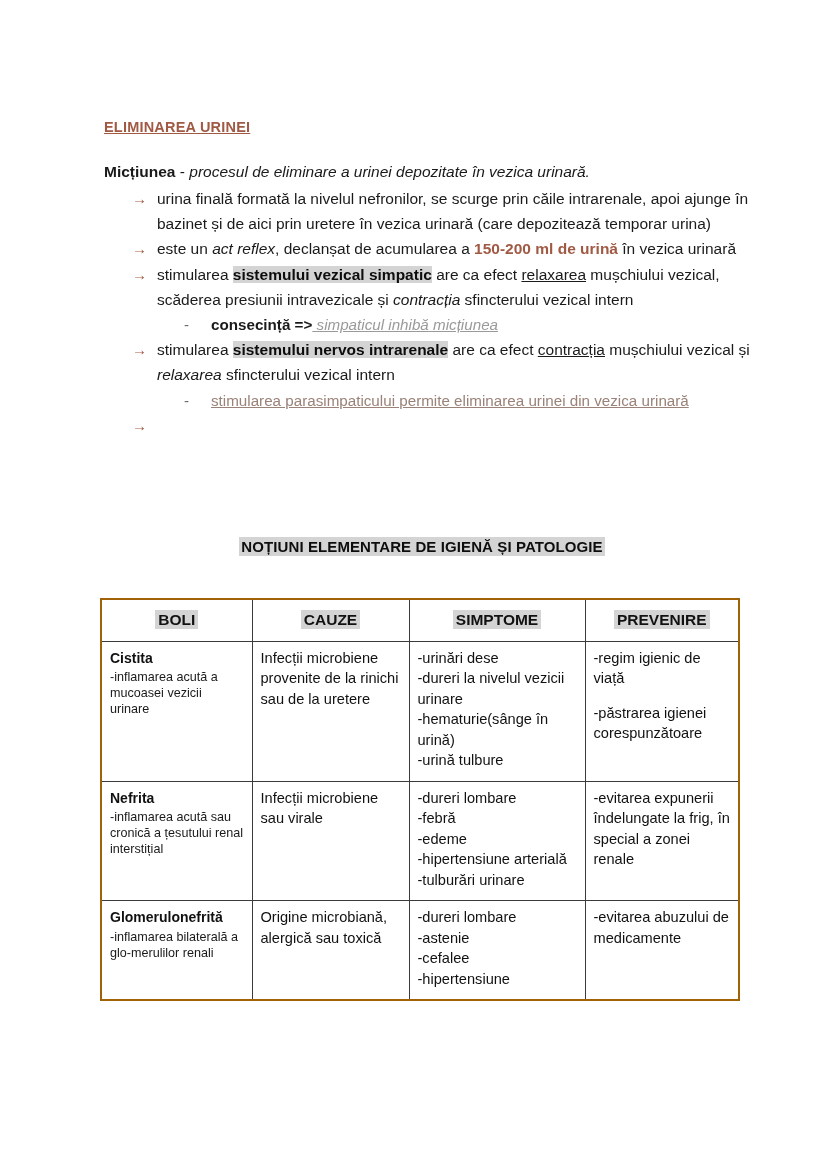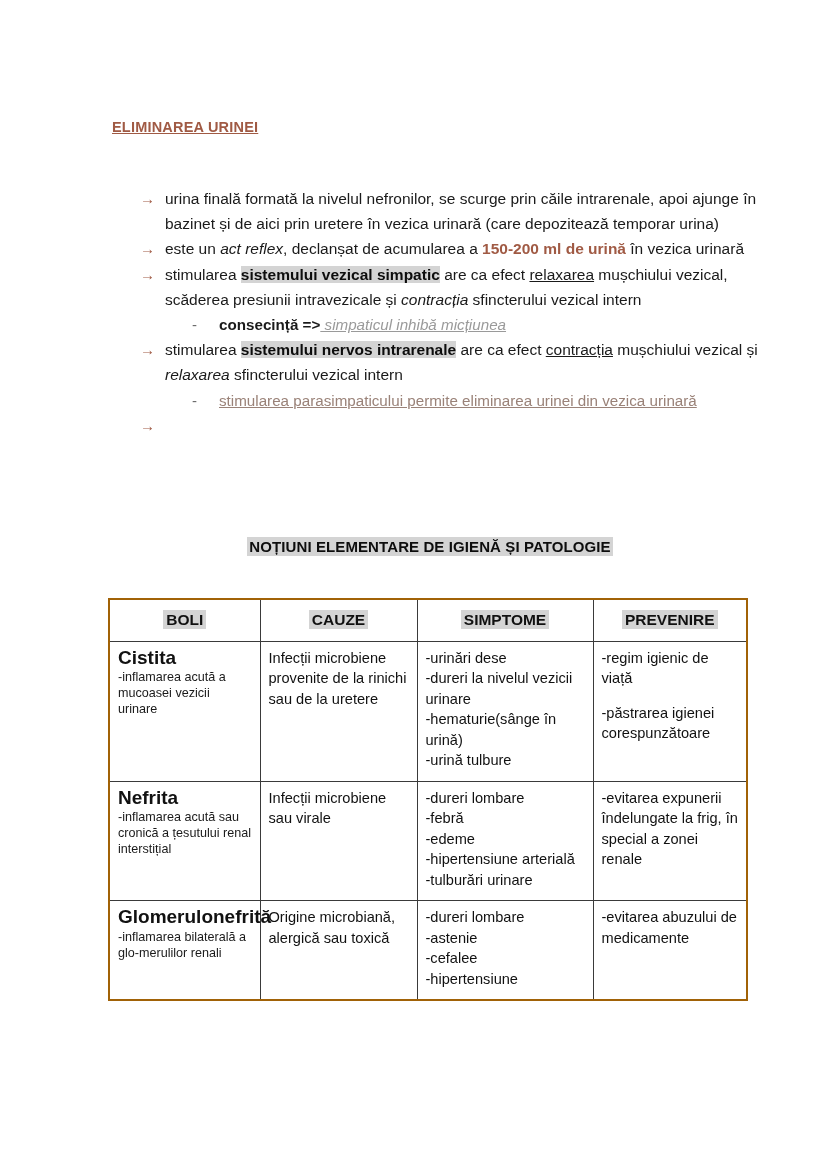--- a/index.html
+++ b/index.html
@@ -10,21 +10,21 @@
   body {
     width: 828px;
     height: 1169px;
     font-family: "Liberation Sans", sans-serif;
     color: #1a1a1a;
     position: relative;
     overflow: hidden;
   }
   .page {
     position: absolute;
-    left: 16px; top: 0;
+    left: 8px; top: 0;
     width: 748px;
     height: 1169px;
     background: #fff;
   }
 
   
   .doc-title {
     position: absolute;
     left: 96px;
     top: 119px;
@@ -145,40 +145,43 @@
     padding: 10px 6px 10px 6px;
     font-weight: 700;
     font-size: 15.5px;
   }
   table.dz thead th span.hdr {
     background: #d4d4d4;
     padding: 1px 3px;
   }
   .cell-title {
     font-weight: 700;
-    font-size: 19px;
+    font-size: 14px;
     display: block;
     margin-bottom: 1px;
   }
   .cell-sub {
     display: block;
     font-size: 12.6px;
     line-height: 16px;
     color: #1a1a1a;
   }
   .lines span { display: block; }
   .gap { height: 14px; }
 </style>
 </head>
 <body>
 
 <div class="page">
 
   <div class="doc-title">ELIMINAREA URINEI</div>
 
+  <div class="def-line">
+    <span class="def-term">Micțiunea</span><span> - </span><span class="def-text">procesul de eliminare a urinei depozitate în vezica urinară.</span>
+  </div>
 
   <div class="bullets" id="bullet-list">
       <p class="bullet"><span class="marker">→</span><span>urina finală formată la nivelul nefronilor, se scurge prin căile intrarenale, apoi ajunge în bazinet și de aici prin uretere în vezica urinară (care depozitează temporar urina)</span></p>
       <p class="bullet"><span class="marker">→</span><span>este un </span><span class="it">act reflex</span><span>, declanșat de acumularea a </span><span class="accent">150-200 ml de urină</span><span> în vezica urinară</span></p>
       <p class="bullet"><span class="marker">→</span><span>stimularea </span><span class="hl">sistemului vezical simpatic</span><span> are ca efect </span><span class="u">relaxarea</span><span> mușchiului vezical, scăderea presiunii intravezicale și </span><span class="it">contracția</span><span> sfincterului vezical intern</span></p>
       <p class="subbullet"><span class="marker">-</span><span class="b">consecință =&gt;</span><span class="gray-it"> simpaticul inhibă micțiunea</span></p>
       <p class="bullet"><span class="marker">→</span><span>stimularea </span><span class="hl">sistemului nervos intrarenale</span><span> are ca efect </span><span class="u">contracția</span><span> mușchiului vezical și </span><span class="it">relaxarea</span><span> sfincterului vezical intern</span></p>
       <p class="subbullet"><span class="marker">-</span><span class="brown-u">stimularea parasimpaticului permite eliminarea urinei din vezica urinară</span></p>
       <p class="bullet"><span class="marker">→</span></p>
     </div>

